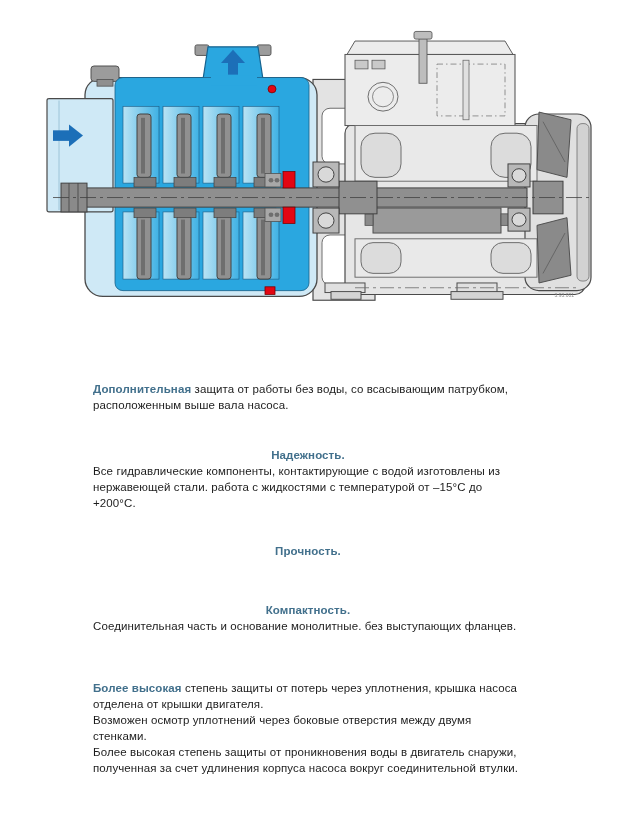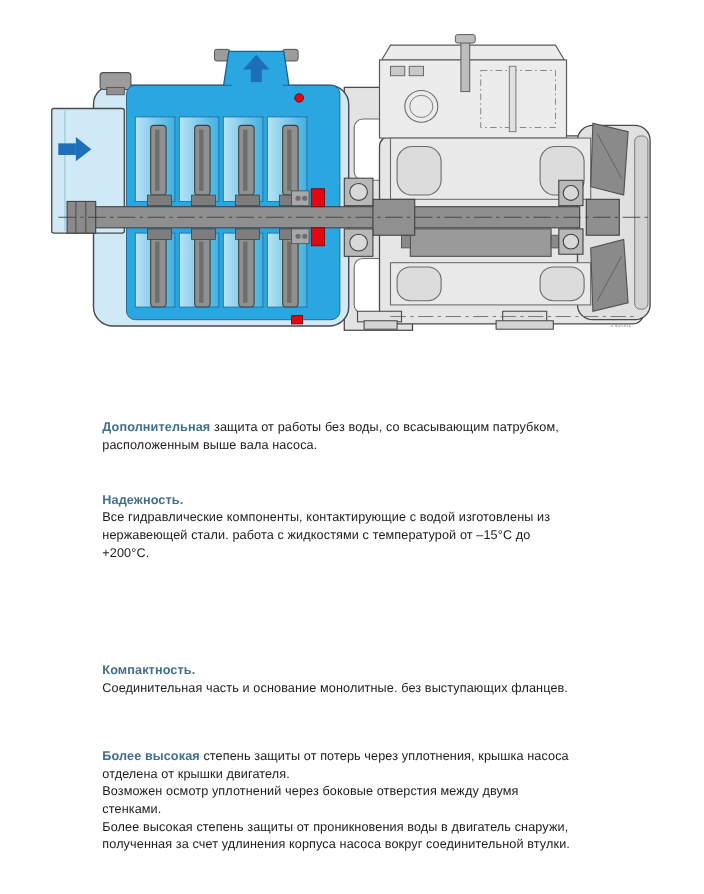--- a/index.html
+++ b/index.html
@@ -4,21 +4,21 @@
 <style>
   html,body{margin:0;padding:0;background:#fff;}
   .page{position:relative;width:640px;height:813px;background:#ffffff;
         font-family:"Liberation Sans",sans-serif;overflow:hidden;padding-left:48px;}
   .figure{position:absolute;left:25px;top:18px;width:580px;height:288px;}
   .figure svg{width:100%;height:100%;}
   .tblock{position:absolute;left:93px;width:430px;font-size:11.5px;line-height:16px;
           color:#1c1c1c;letter-spacing:0.1px;}
   .tblock p{margin:0;}
   .lead{font-weight:bold;color:#42708c;}
-  .head{font-weight:bold;color:#42708c;font-size:11.5px;line-height:16px;margin:0;}
+  .head{font-weight:bold;color:#42708c;font-size:11.5px;line-height:16px;margin:0;text-align:center;}
   .b1{top:381px;} .b2{top:447px;} .b3{top:543px;} .b4{top:602px;} .b5{top:680px;}
 </style>
 </head>
 <body>
 
 <div class="page">
 
   <div class="figure">
     <svg viewBox="0 0 580 300" preserveAspectRatio="none">
       <defs>
@@ -204,20 +204,21 @@
   <div class="tblock b1">
     <p><span class="lead">Дополнительная </span><span>защита от работы без воды, со всасывающим патрубком, расположенным выше вала насоса.</span></p>
   </div>
 
   <div class="tblock b2">
     <p class="head">Надежность.</p>
     <p>Все гидравлические компоненты, контактирующие с водой изготовлены из нержавеющей стали.  работа с жидкостями с температурой от –15°C до +200°C.</p>
   </div>
 
   <div class="tblock b3">
+    <p class="head">Прочность.</p>
   </div>
 
   <div class="tblock b5">
     <p><span class="lead">Более высокая </span><span>степень защиты от потерь через уплотнения, крышка насоса отделена от крышки двигателя.</span></p>
     <p>Возможен осмотр уплотнений через боковые отверстия между двумя стенками.</p>
     <p>Более высокая степень защиты от проникновения воды в двигатель снаружи, полученная за счет удлинения корпуса насоса вокруг соединительной втулки.</p>
   </div>
 
   <div class="tblock b4">
     <p class="head">Компактность.</p>

